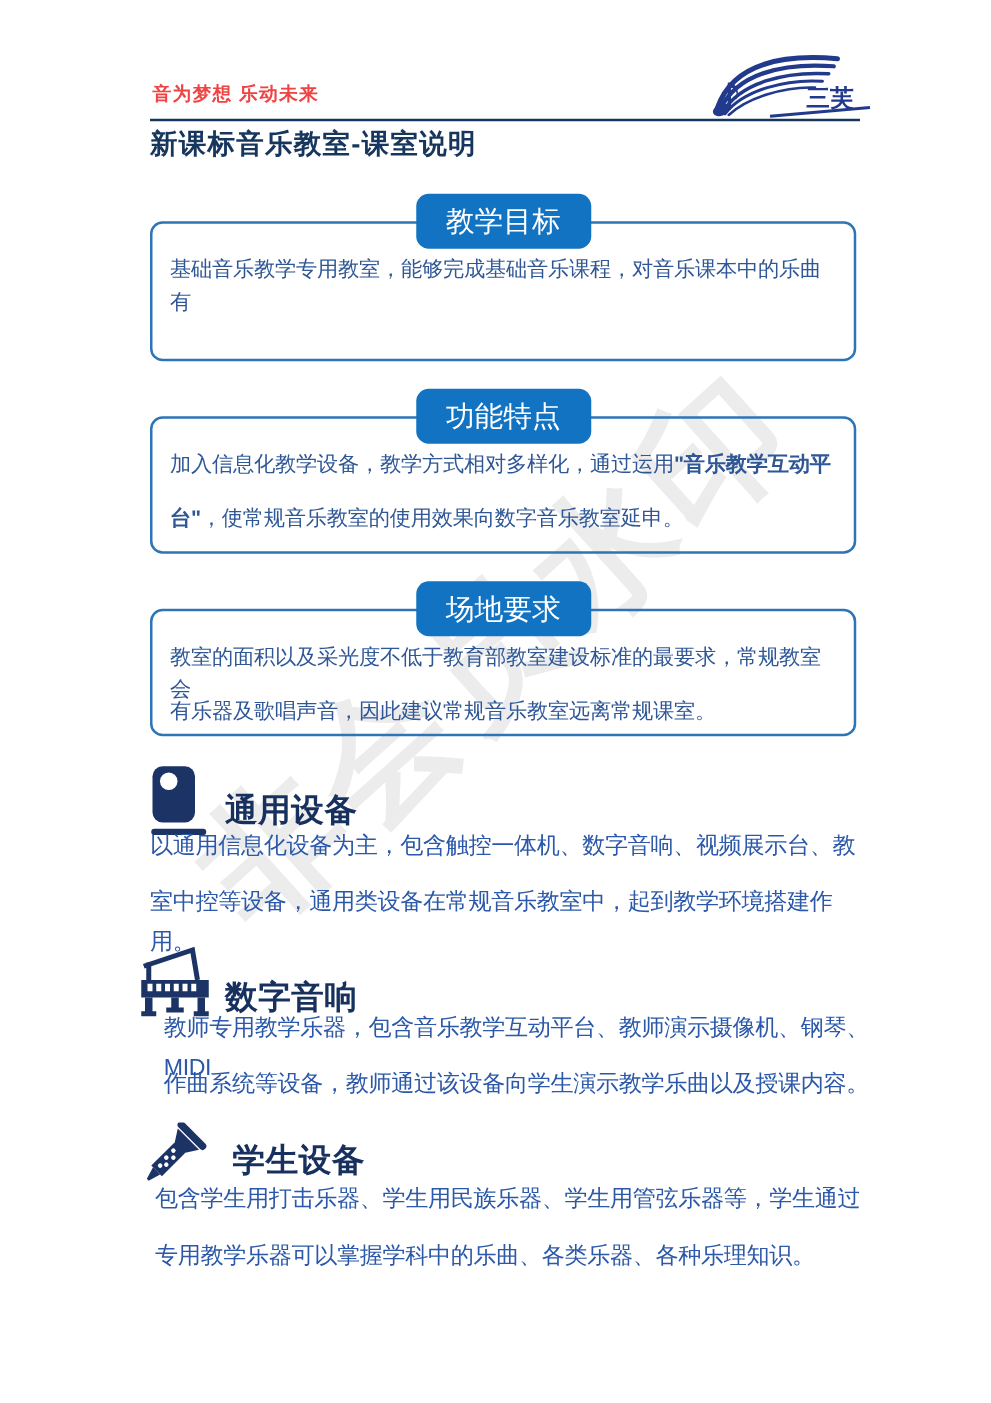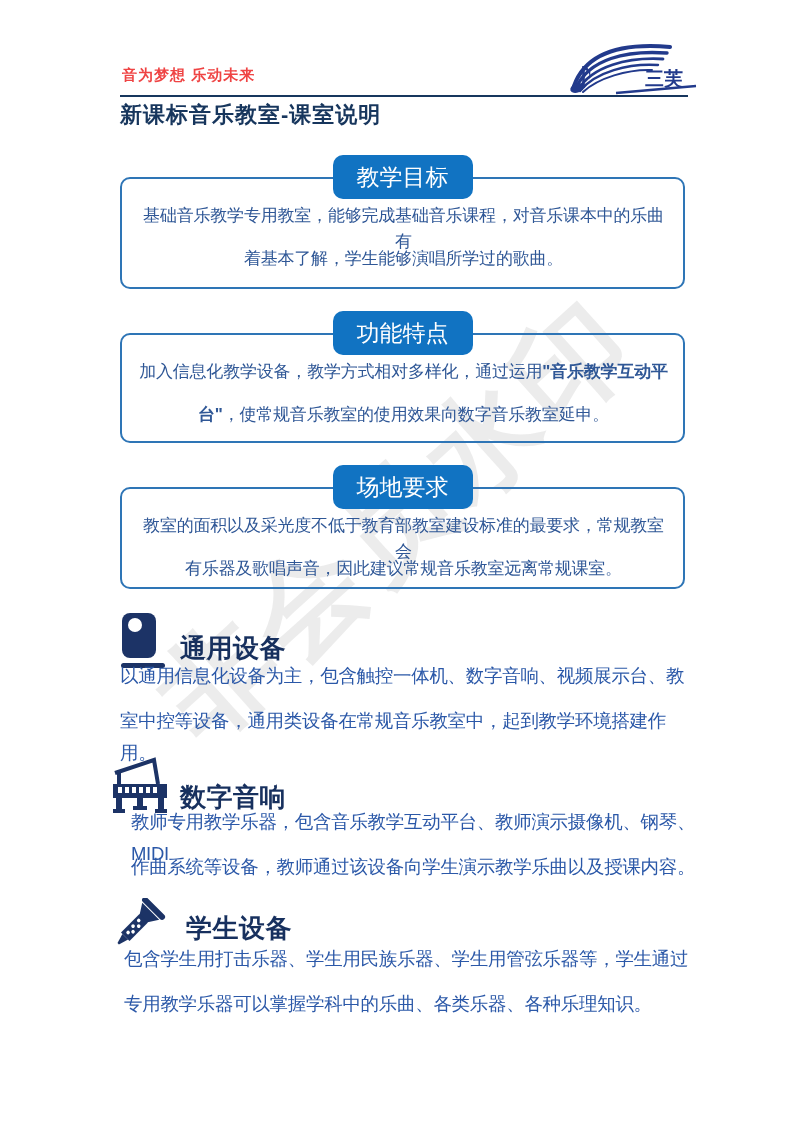--- a/index.html
+++ b/index.html
@@ -26,21 +26,21 @@
     border:2px solid #2e75b6;border-radius:10px;background:transparent;
   }
   .box1{top:177px;height:112px;}
   .box2{top:333px;height:110px;}
   .box3{top:487px;height:102px;}
   .pill{
     position:absolute;top:-24px;left:50%;transform:translateX(-50%);
     background:#1173c2;color:#ffffff;font-size:23px;font-weight:400;
     height:44px;line-height:44px;padding:0 24px;border-radius:10px;white-space:nowrap;
   }
-  .box-text{padding:24px 12px 0 14px;font-size:17px;letter-spacing:-0.2px;color:#2f5796;text-align:center;}
+  .box-text{padding:24px 12px 0 14px;font-size:17px;letter-spacing:-0.2px;color:#2f5796;}
   .box-text .line{height:43px;line-height:26px;}
   .b{font-weight:700;}
   
   .sec-title{position:absolute;margin:0;font-size:26px;font-weight:700;color:#17305e;letter-spacing:0.5px;}
   .sec-para{position:absolute;width:575px;font-size:18.5px;letter-spacing:-0.3px;color:#2b58a8;}
   .sec-para .line{height:45px;line-height:32px;}
   .icon{position:absolute;}
   .t1{left:180px;top:631px;}  .p1{left:120px;top:660px;}
   .t2{left:180px;top:780px;}  .p2{left:131px;top:806px;}
   .t3{left:186px;top:911px;}  .p3{left:124px;top:943px;}
@@ -74,21 +74,20 @@
       <path d="M58,53 L138,46" stroke="#223a8c" stroke-width="2.4"></path>
     </svg>
 
     <div class="header-rule"></div>
     <h1 class="page-title">新课标音乐教室-课室说明</h1>
 
     <div class="info-box box1">
       <div class="pill">教学目标</div>
       <div class="box-text">
         <div class="line">基础音乐教学专用教室，能够完成基础音乐课程，对音乐课本中的乐曲有</div>
-        <div class="line">着基本了解，学生能够演唱所学过的歌曲。</div>
       </div>
     </div>
 
     <div class="info-box box2">
       <div class="pill">功能特点</div>
       <div class="box-text">
         <div class="line"><span>加入信息化教学设备，教学方式相对多样化，通过运用</span><span class="b">"音乐教学互动平</span></div>
         <div class="line"><span class="b">台"</span><span>，使常规音乐教室的使用效果向数字音乐教室延申。</span></div>
       </div>
     </div>

